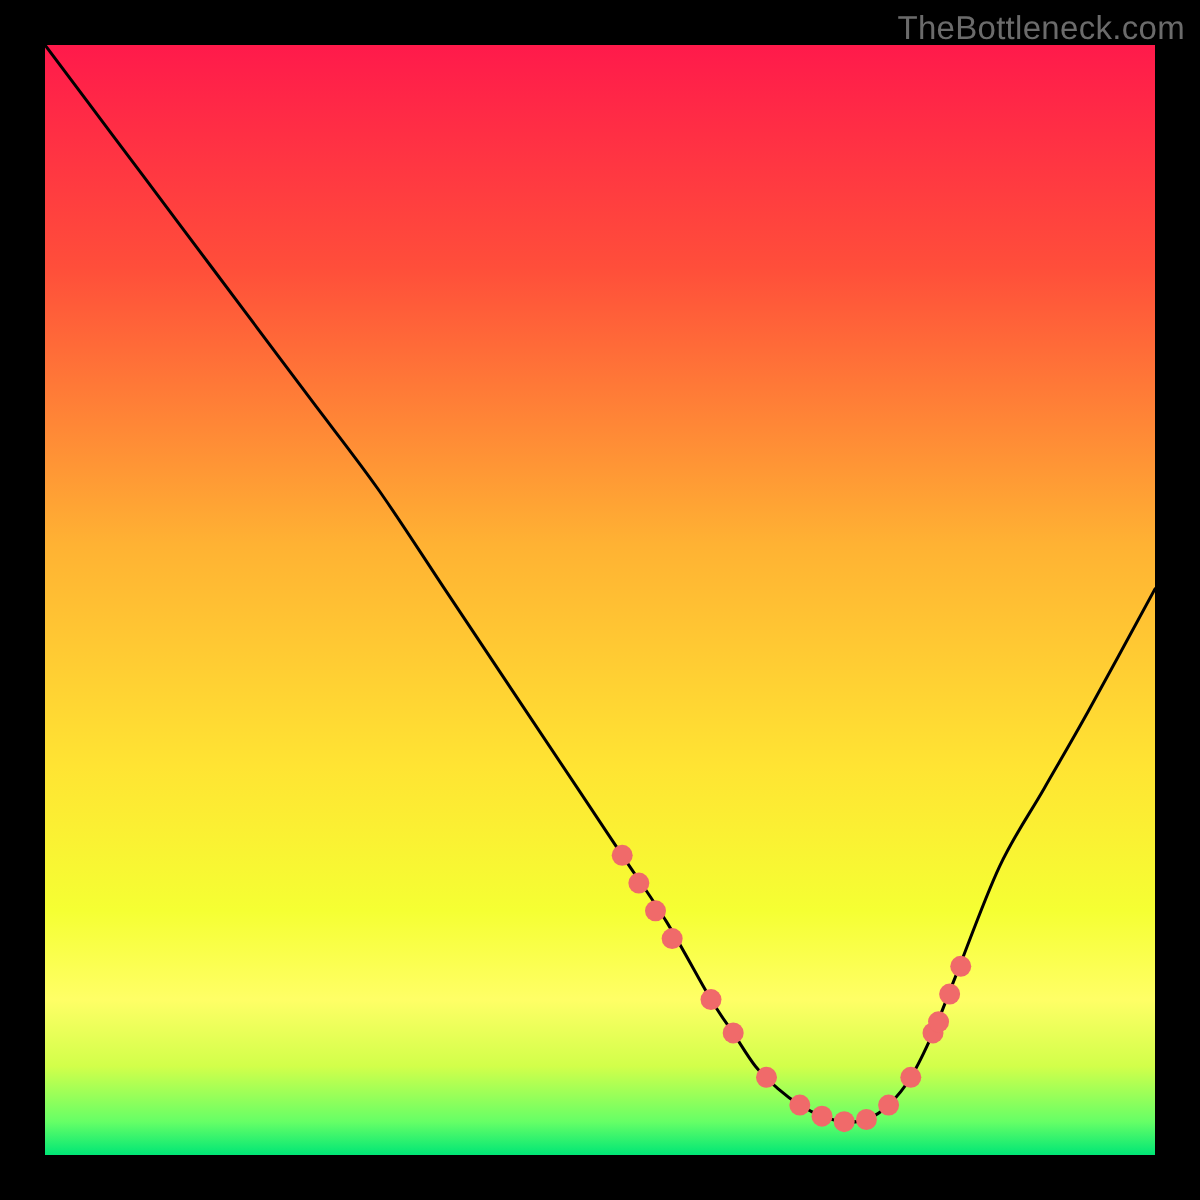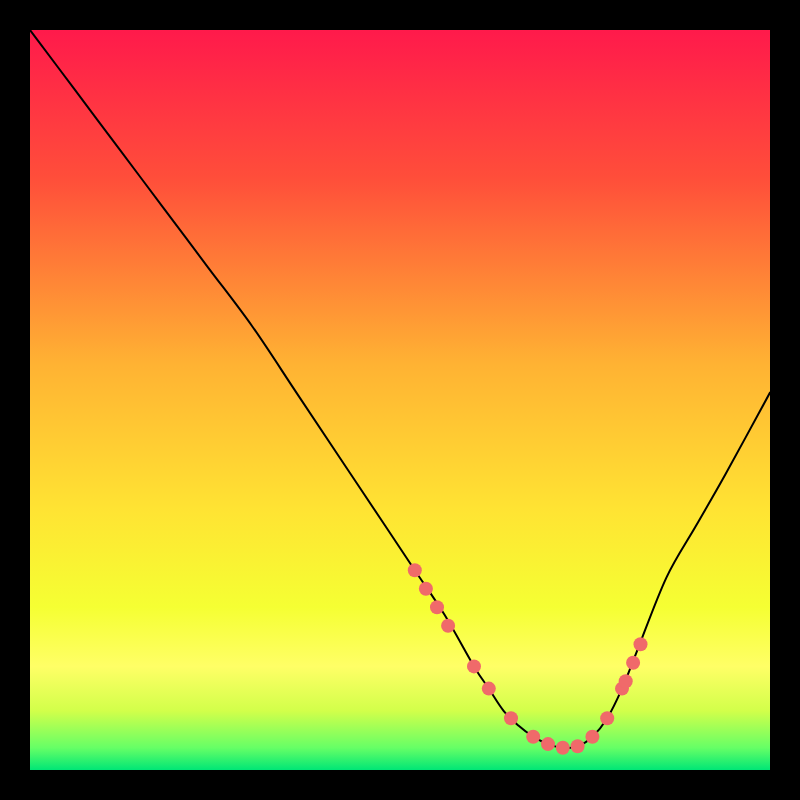--- a/index.html
+++ b/index.html
@@ -37,20 +37,21 @@
     position: absolute;
     left: 0; top: 0; width: 100%; height: 100%;
   }
   .curve-svg { z-index: 2; }
   .points-svg { z-index: 3; }
 </style>
 </head>
 <body>
 
 <div class="frame">
+  <div class="watermark">TheBottleneck.com</div>
   <div class="plot">
     <svg class="gradient" viewBox="0 0 740 740" preserveAspectRatio="none">
       <defs>
         <linearGradient id="bg-grad" x1="0" y1="0" x2="0" y2="1">
             <stop offset="0%" stop-color="#ff1a4b"></stop>
             <stop offset="20%" stop-color="#ff4e3a"></stop>
             <stop offset="45%" stop-color="#ffb233"></stop>
             <stop offset="65%" stop-color="#ffe433"></stop>
             <stop offset="78%" stop-color="#f5ff33"></stop>
             <stop offset="86%" stop-color="#ffff66"></stop>

